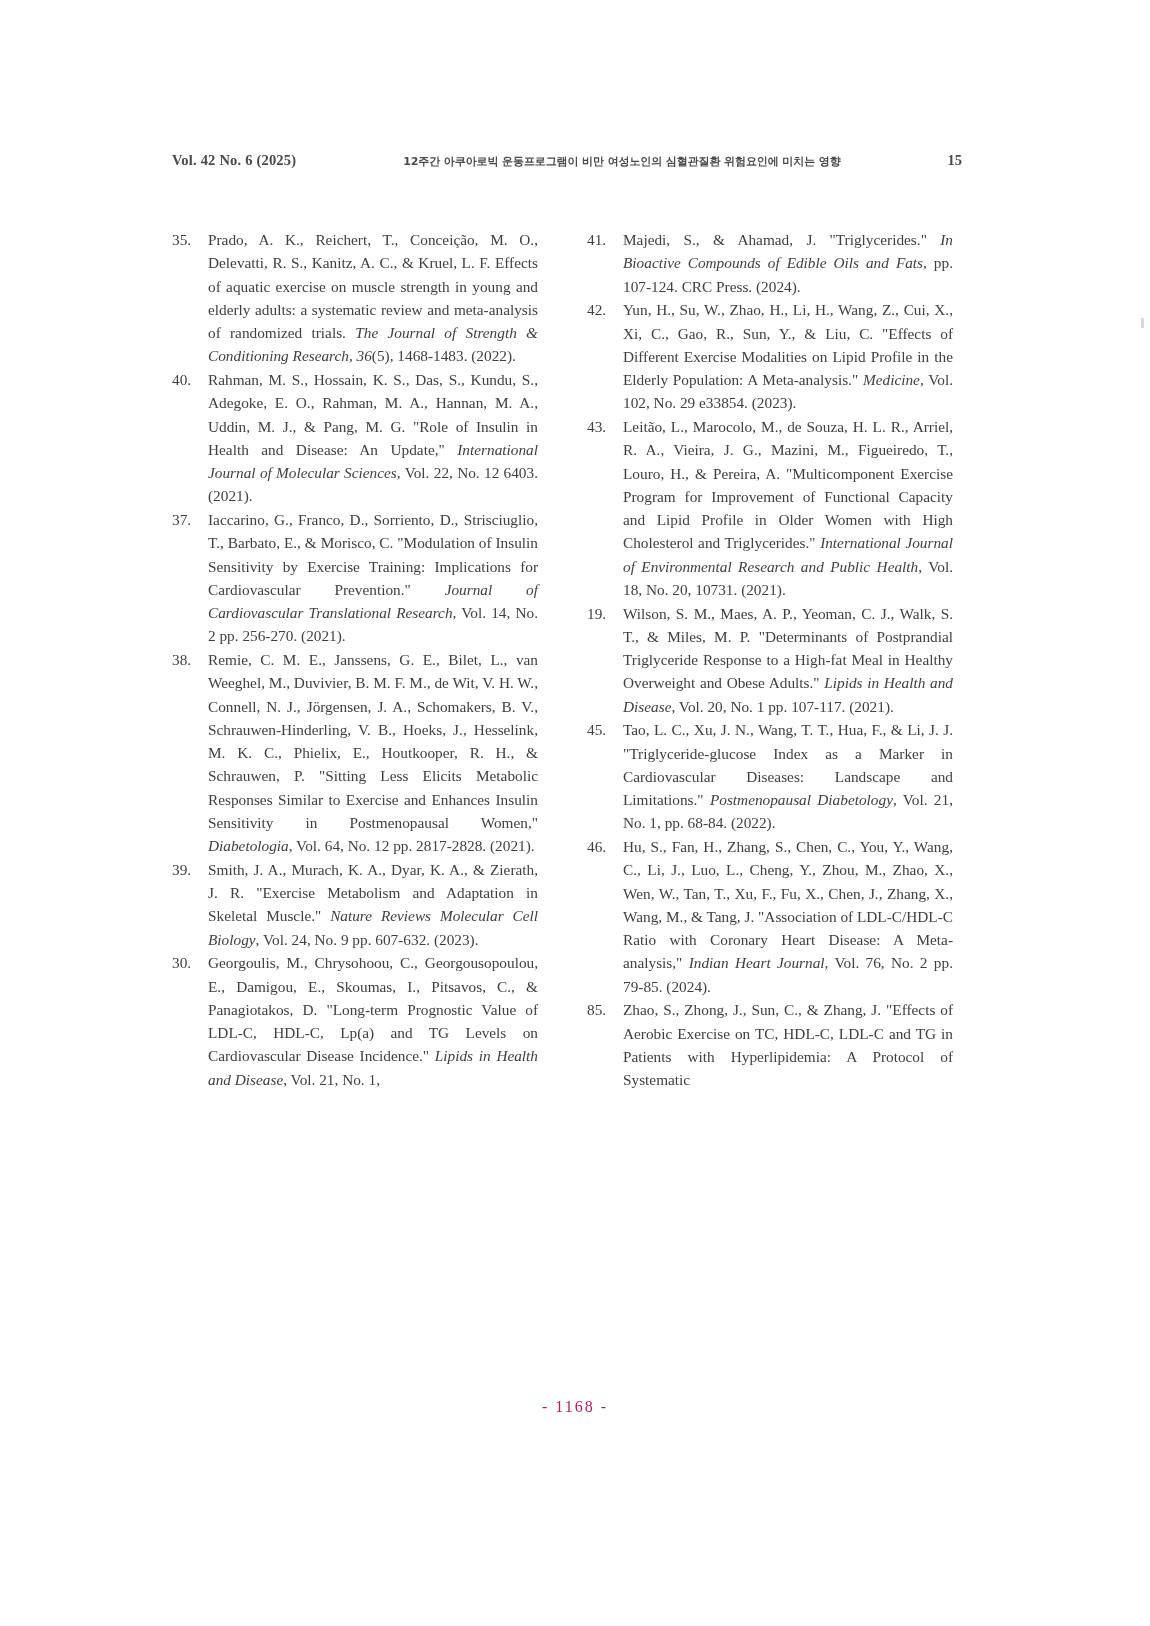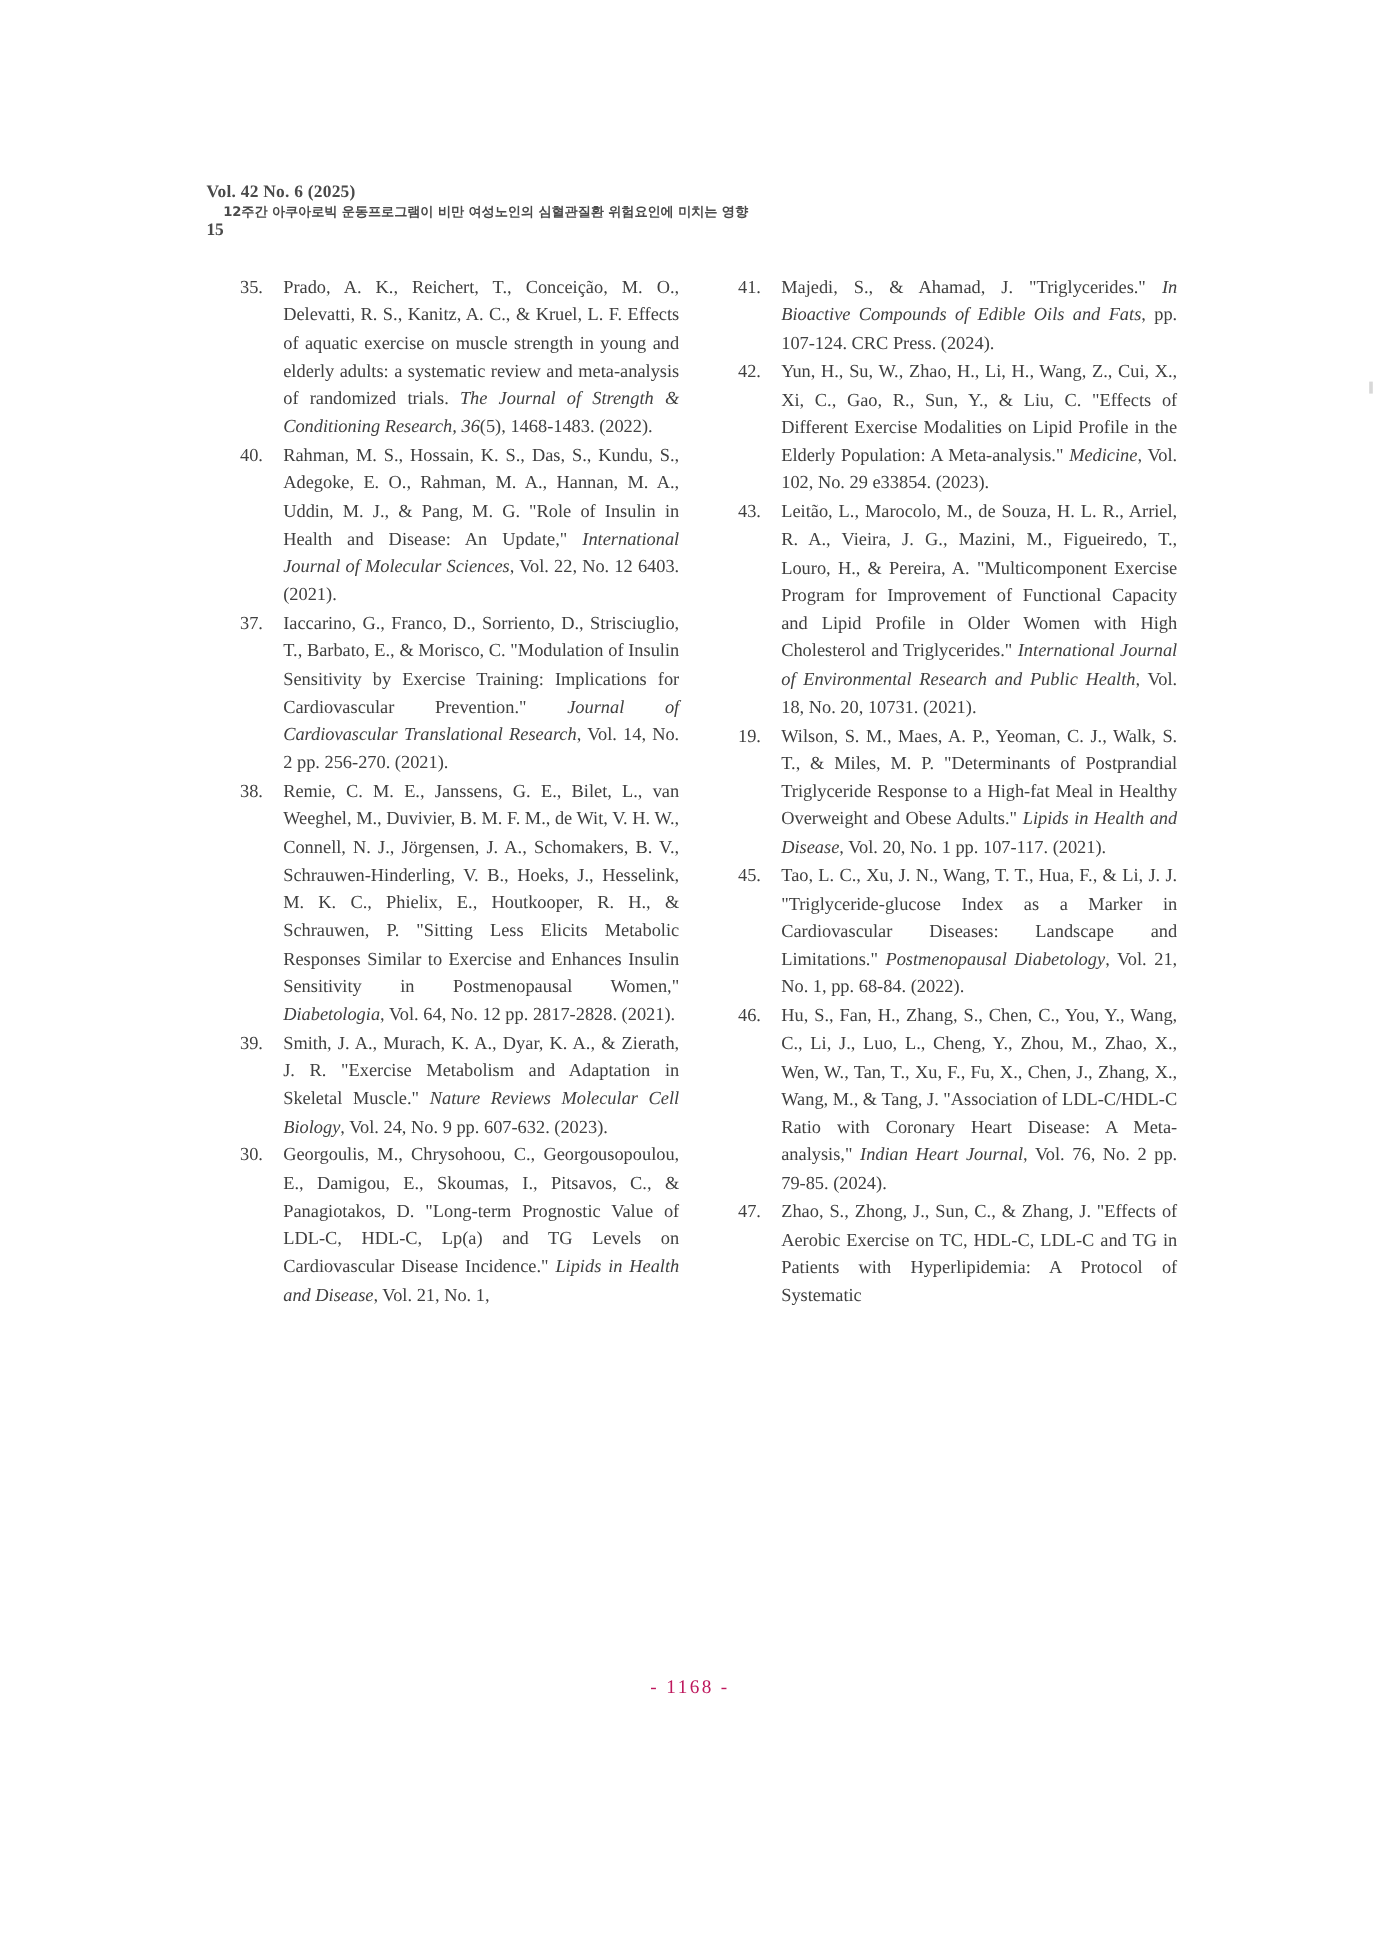--- a/index.html
+++ b/index.html
@@ -23,21 +23,20 @@
     position: absolute;
     left: 172px;
     top: 152px;
     width: 790px;
     height: 22px;
     display: flex;
     align-items: baseline;
     font-size: 14.5px;
     color: #4a4a4a;
     white-space: nowrap;
-    flex-direction: column;
   }
   .rh-vol {
     font-weight: bold;
     letter-spacing: 0.2px;
     flex: 0 0 auto;
   }
   .rh-title {
     flex: 1 1 auto;
     text-align: center;
     font-size: 11px;
@@ -53,21 +52,20 @@
   }
 
   
   .columns {
     position: absolute;
     left: 172px;
     top: 228px;
     width: 790px;
     display: flex;
     gap: 49px;
-    margin-left: 28px;
   }
   .col {
     width: 366px;
   }
 
   ol.reflist {
     list-style: none;
     margin: 0;
     padding: 0;
   }
@@ -178,21 +176,21 @@
           </li>
           <li class="ref">
             <span class="num">45.</span>
             <span class="body"><span>Tao, L. C., Xu, J. N., Wang, T. T., Hua, F., &amp; Li, J. J. "Triglyceride-glucose Index as a Marker in Cardiovascular Diseases: Landscape and Limitations." </span><em>Postmenopausal Diabetology</em><span>, Vol. 21, No. 1, pp. 68-84. (2022).</span></span>
           </li>
           <li class="ref">
             <span class="num">46.</span>
             <span class="body"><span>Hu, S., Fan, H., Zhang, S., Chen, C., You, Y., Wang, C., Li, J., Luo, L., Cheng, Y., Zhou, M., Zhao, X., Wen, W., Tan, T., Xu, F., Fu, X., Chen, J., Zhang, X., Wang, M., &amp; Tang, J. "Association of LDL-C/HDL-C Ratio with Coronary Heart Disease: A Meta-analysis," </span><em>Indian Heart Journal</em><span>, Vol. 76, No. 2 pp. 79-85. (2024).</span></span>
           </li>
           <li class="ref">
-            <span class="num">47.</span>
+            <span class="num">85.</span>
             <span class="body"><span>Zhao, S., Zhong, J., Sun, C., &amp; Zhang, J. "Effects of Aerobic Exercise on TC, HDL-C, LDL-C and TG in Patients with Hyperlipidemia: A Protocol of Systematic</span></span>
           </li>
         </ol>
     </div>
   </div>
 
   <div class="folio">- 1168 -</div>
 
   <div class="scan-speck"></div>
 

